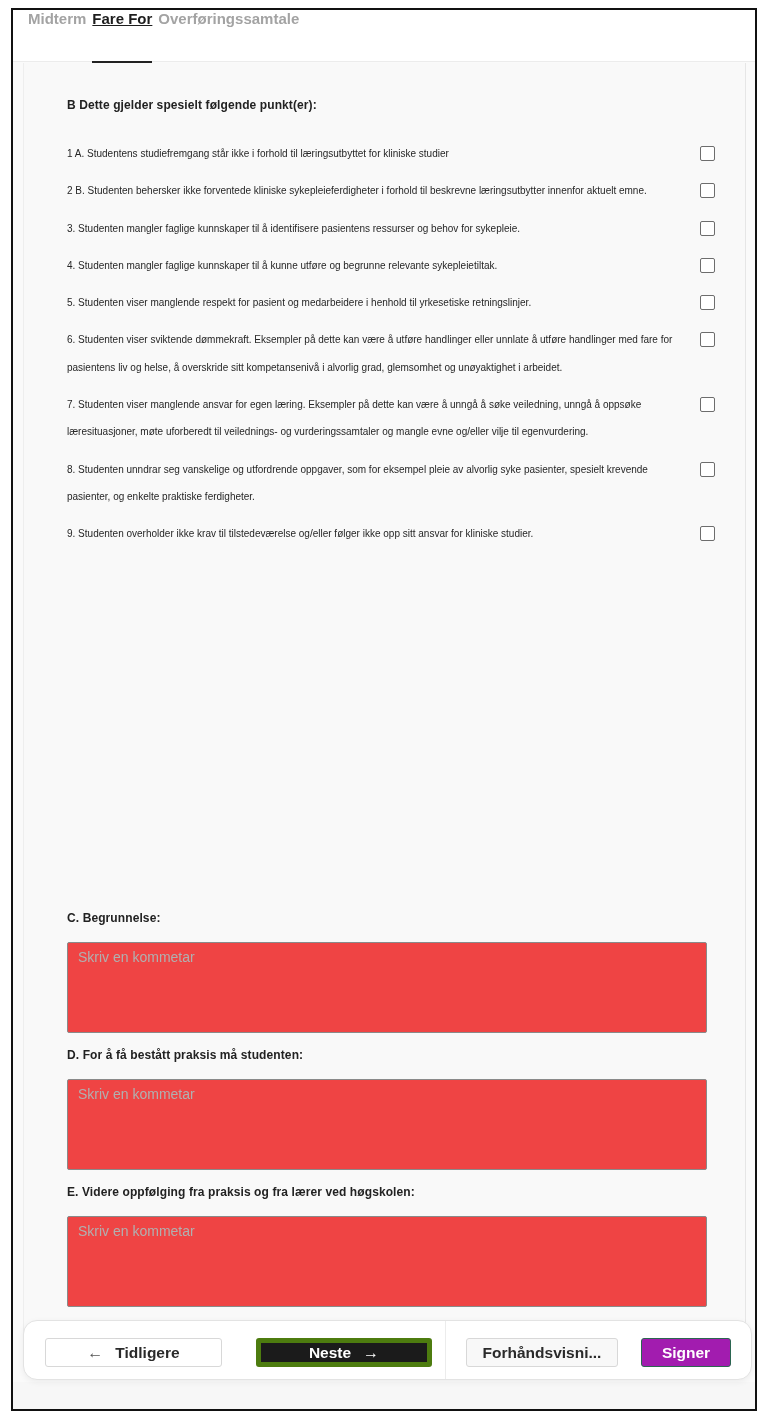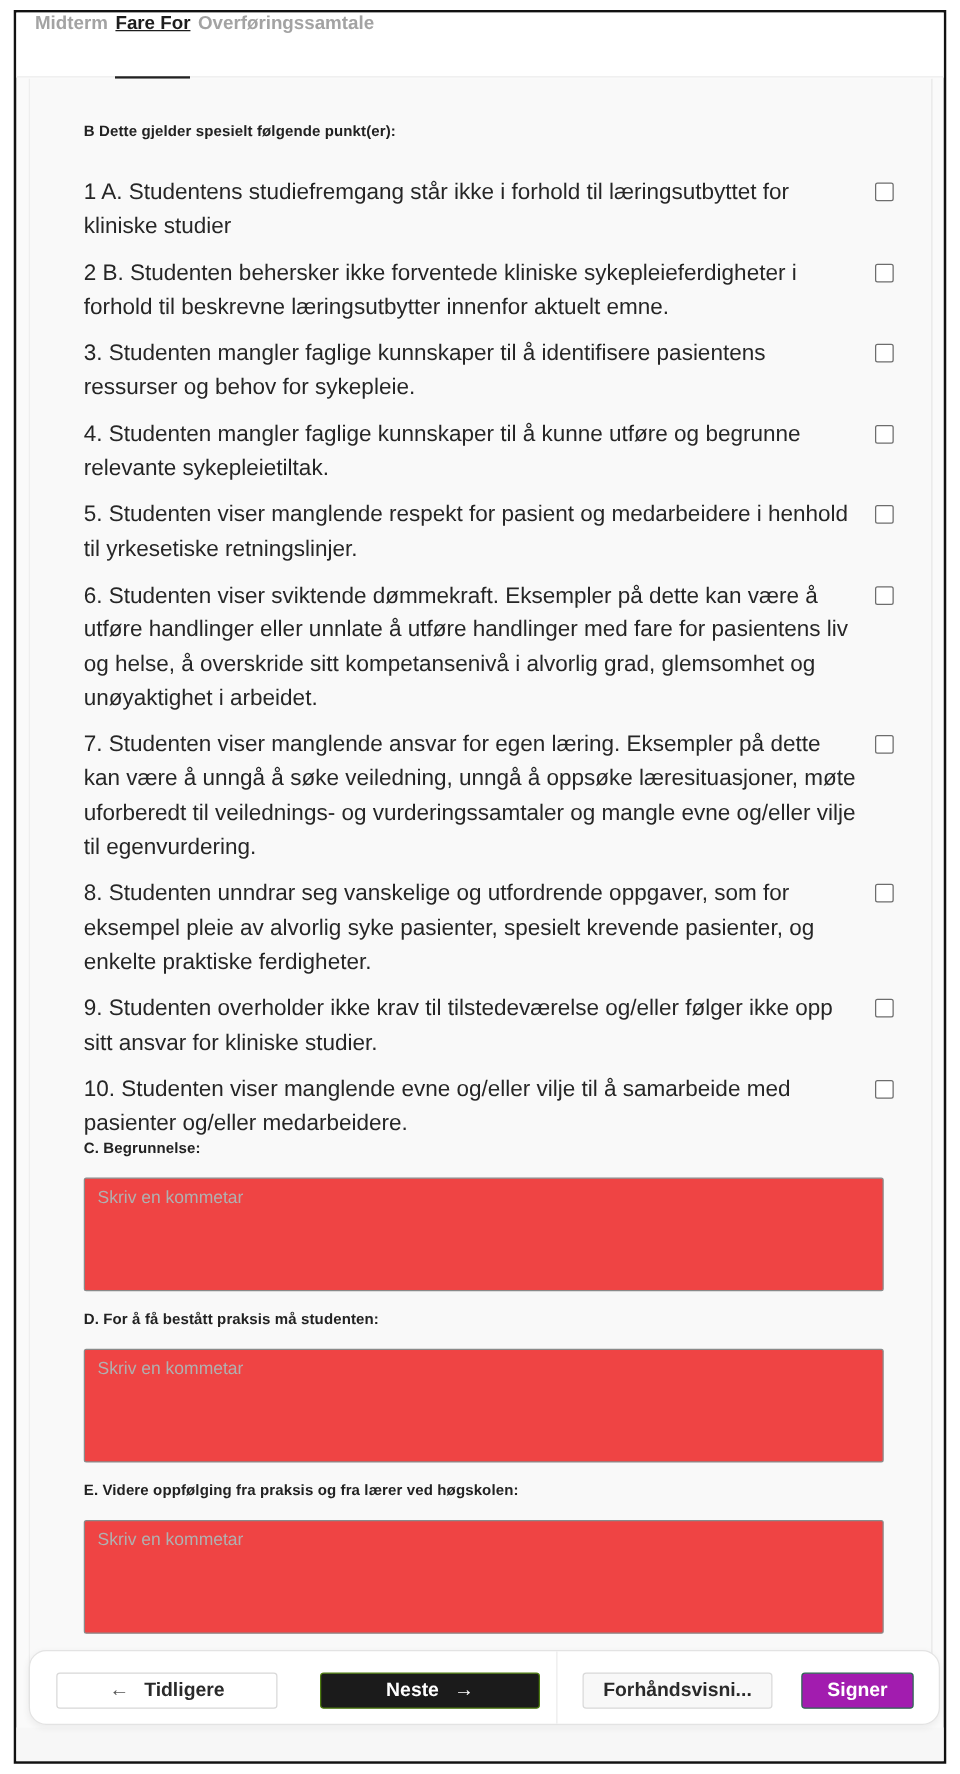--- a/index.html
+++ b/index.html
@@ -37,21 +37,21 @@
     position: absolute; left: 43px; font-size: 12px; font-weight: bold; color: #222;
     letter-spacing: 0.1px;
   }
 
   .items { position: absolute; left: 43px; top: 77px; width: 648px; }
   .item {
     position: relative; display: flex; justify-content: space-between; align-items: flex-start;
     margin-bottom: 10px;
   }
   .item-text {
-    font-size: 18px; line-height: 27.3px; color: #262626; width: 620px;
+    font-size: 10px; line-height: 27.3px; color: #262626; width: 620px;
   }
   .checkbox {
     width: 15px; height: 15px; border: 1.5px solid #6d6d6d; border-radius: 2px; background: #fff;
     margin-top: 6px; flex: 0 0 auto; cursor: pointer;
   }
 
   .textarea {
     position: absolute; left: 43px; width: 640px; height: 91px;
     border: 1.5px solid #8a8a8a; border-radius: 2px; background: #ef4444;
     font-family: "Liberation Sans", "DejaVu Sans", sans-serif; font-size: 14px;
@@ -67,21 +67,21 @@
   }
   .footer-divider {
     position: absolute; left: 421px; top: 0; bottom: 0; width: 1px; background: #ececec;
   }
   .btn {
     position: absolute; top: 17px; height: 29px; font-size: 15.5px; font-weight: bold;
     display: flex; align-items: center; justify-content: center; border-radius: 3px; cursor: pointer;
     font-family: "Liberation Sans", "DejaVu Sans", sans-serif;
   }
   .btn-prev { left: 21px; width: 177px; background: #fff; border: 1px solid #d8d8d8; color: #2a2a2a; }
-  .btn-next { left: 232px; width: 176px; background: #1b1b1b; color: #fff; border: 1px solid #4d7c0f; }
+  .btn-next { left: 232px; width: 176px; background: #1b1b1b; color: #fff; border: 5px solid #4d7c0f; }
   .btn-preview { left: 442px; width: 152px; background: #f8f8f8; border: 1px solid #d8d8d8; color: #2a2a2a; font-weight: bold; }
   .btn-sign { left: 617px; width: 90px; background: #a21caf; color: #fff; border: 1px solid #2b6651; }
   .arrow { font-size: 16px; font-weight: normal; }
   .btn-prev .arrow { margin-right: 12px; color: #555; }
   .btn-next .arrow { margin-left: 12px; }
 
   .below-footer { position: absolute; left: 0; right: 0; top: 1372px; bottom: 0; background: #f7f7f7; }
 </style>
 </head>
 <body>
@@ -128,24 +128,20 @@
         <div class="checkbox"></div>
       </div>
       <div class="item">
         <div class="item-text">8. Studenten unndrar seg vanskelige og utfordrende oppgaver, som for eksempel pleie av alvorlig syke pasienter, spesielt krevende pasienter, og enkelte praktiske ferdigheter.</div>
         <div class="checkbox"></div>
       </div>
       <div class="item">
         <div class="item-text">9. Studenten overholder ikke krav til tilstedeværelse og/eller følger ikke opp sitt ansvar for kliniske studier.</div>
         <div class="checkbox"></div>
       </div>
-      <div class="item">
-        <div class="item-text">10. Studenten viser manglende evne og/eller vilje til å samarbeide med pasienter og/eller medarbeidere.</div>
-        <div class="checkbox"></div>
-      </div>
     </div>
 
     <div class="section-heading" style="top: 848px;">C. Begrunnelse:</div>
     <textarea class="textarea" style="top: 879px;" placeholder="Skriv en kommetar"></textarea>
 
     <div class="section-heading" style="top: 985px;">D. For å få bestått praksis må studenten:</div>
     <textarea class="textarea" style="top: 1016px;" placeholder="Skriv en kommetar"></textarea>
 
     <div class="section-heading" style="top: 1122px;">E. Videre oppfølging fra praksis og fra lærer ved høgskolen:</div>
     <textarea class="textarea" style="top: 1153px;" placeholder="Skriv en kommetar"></textarea>

